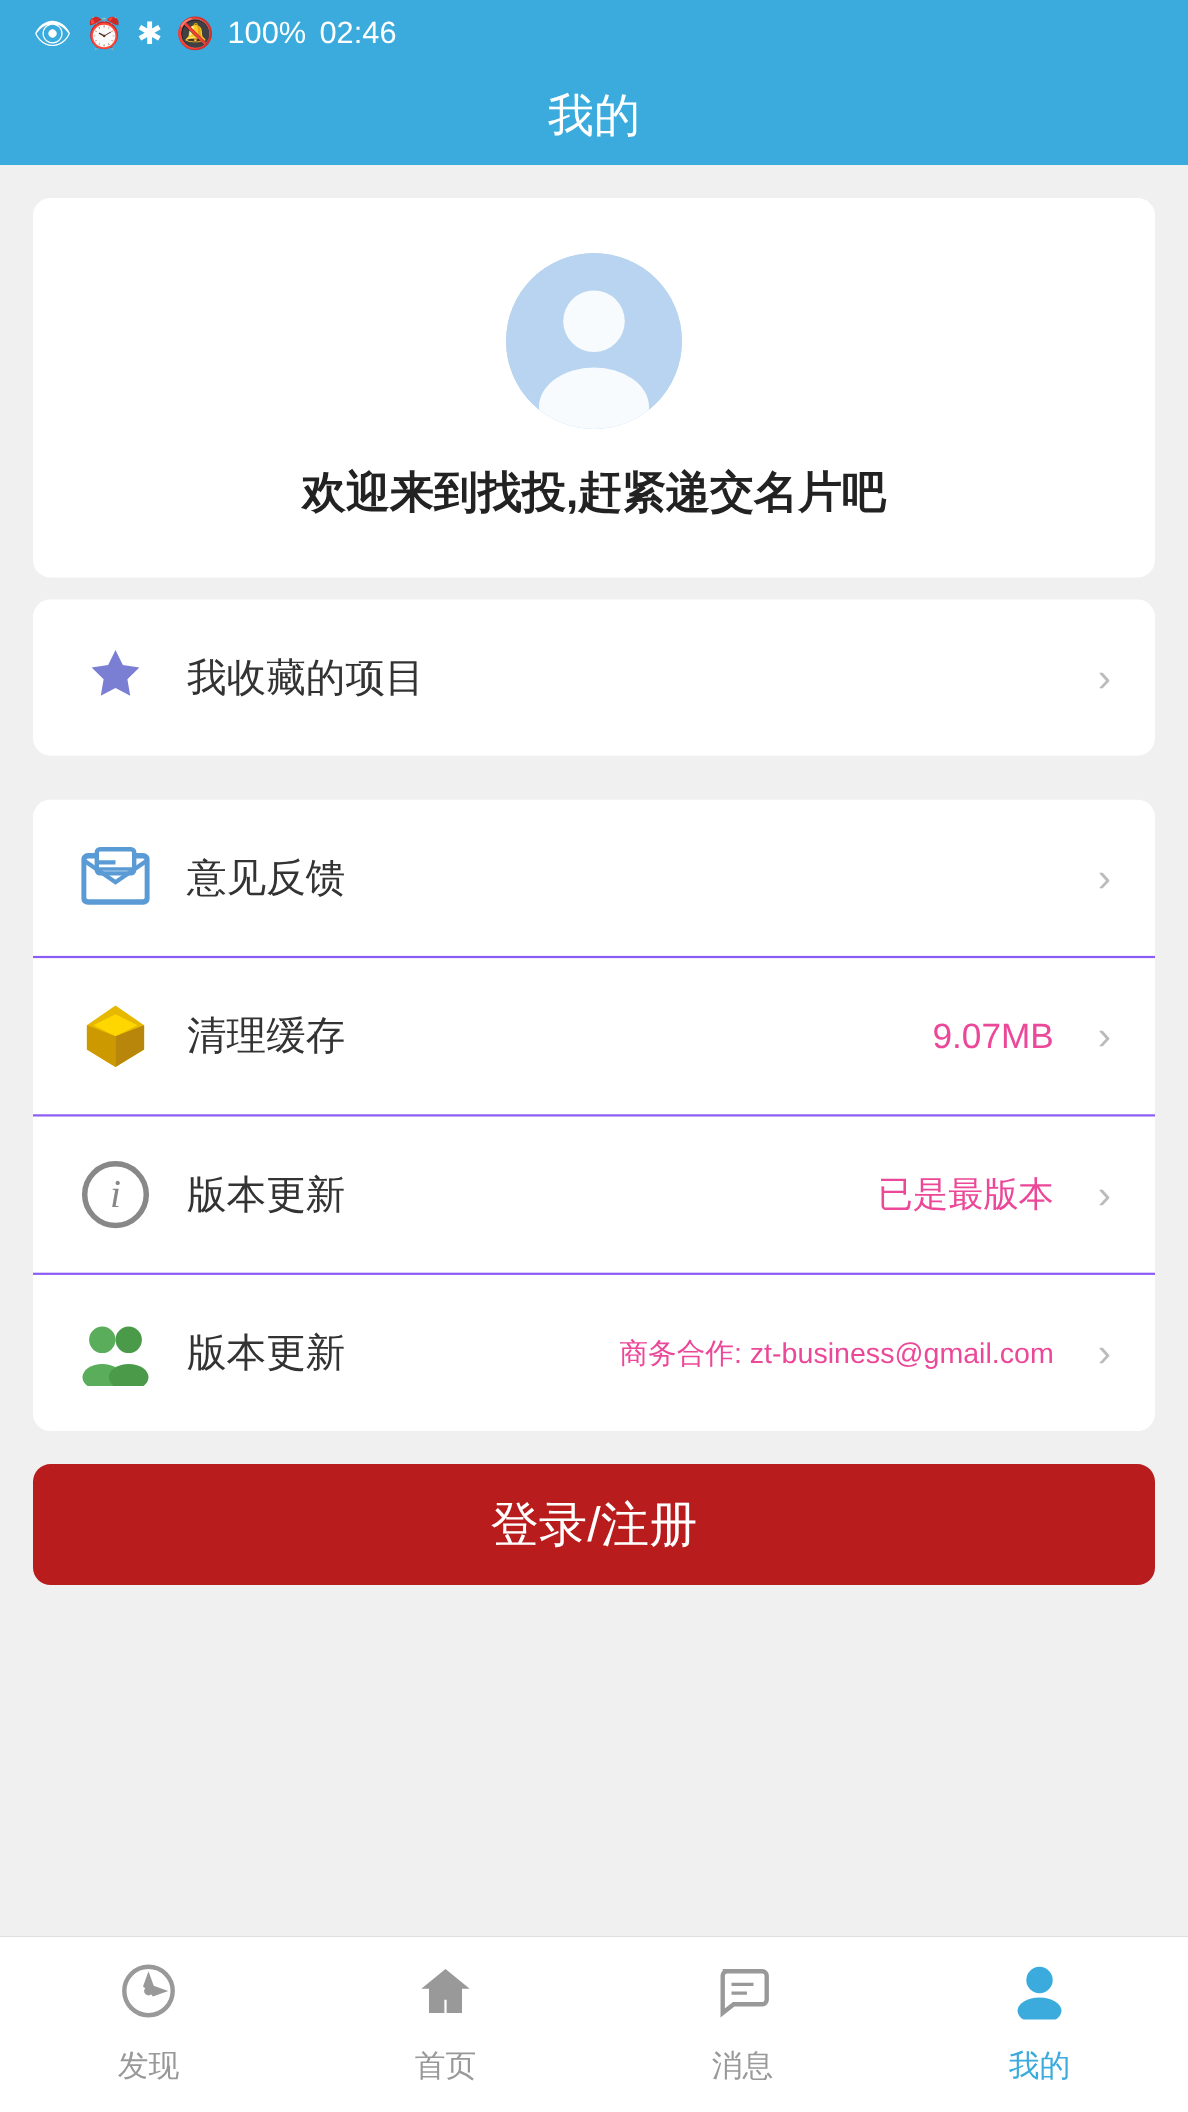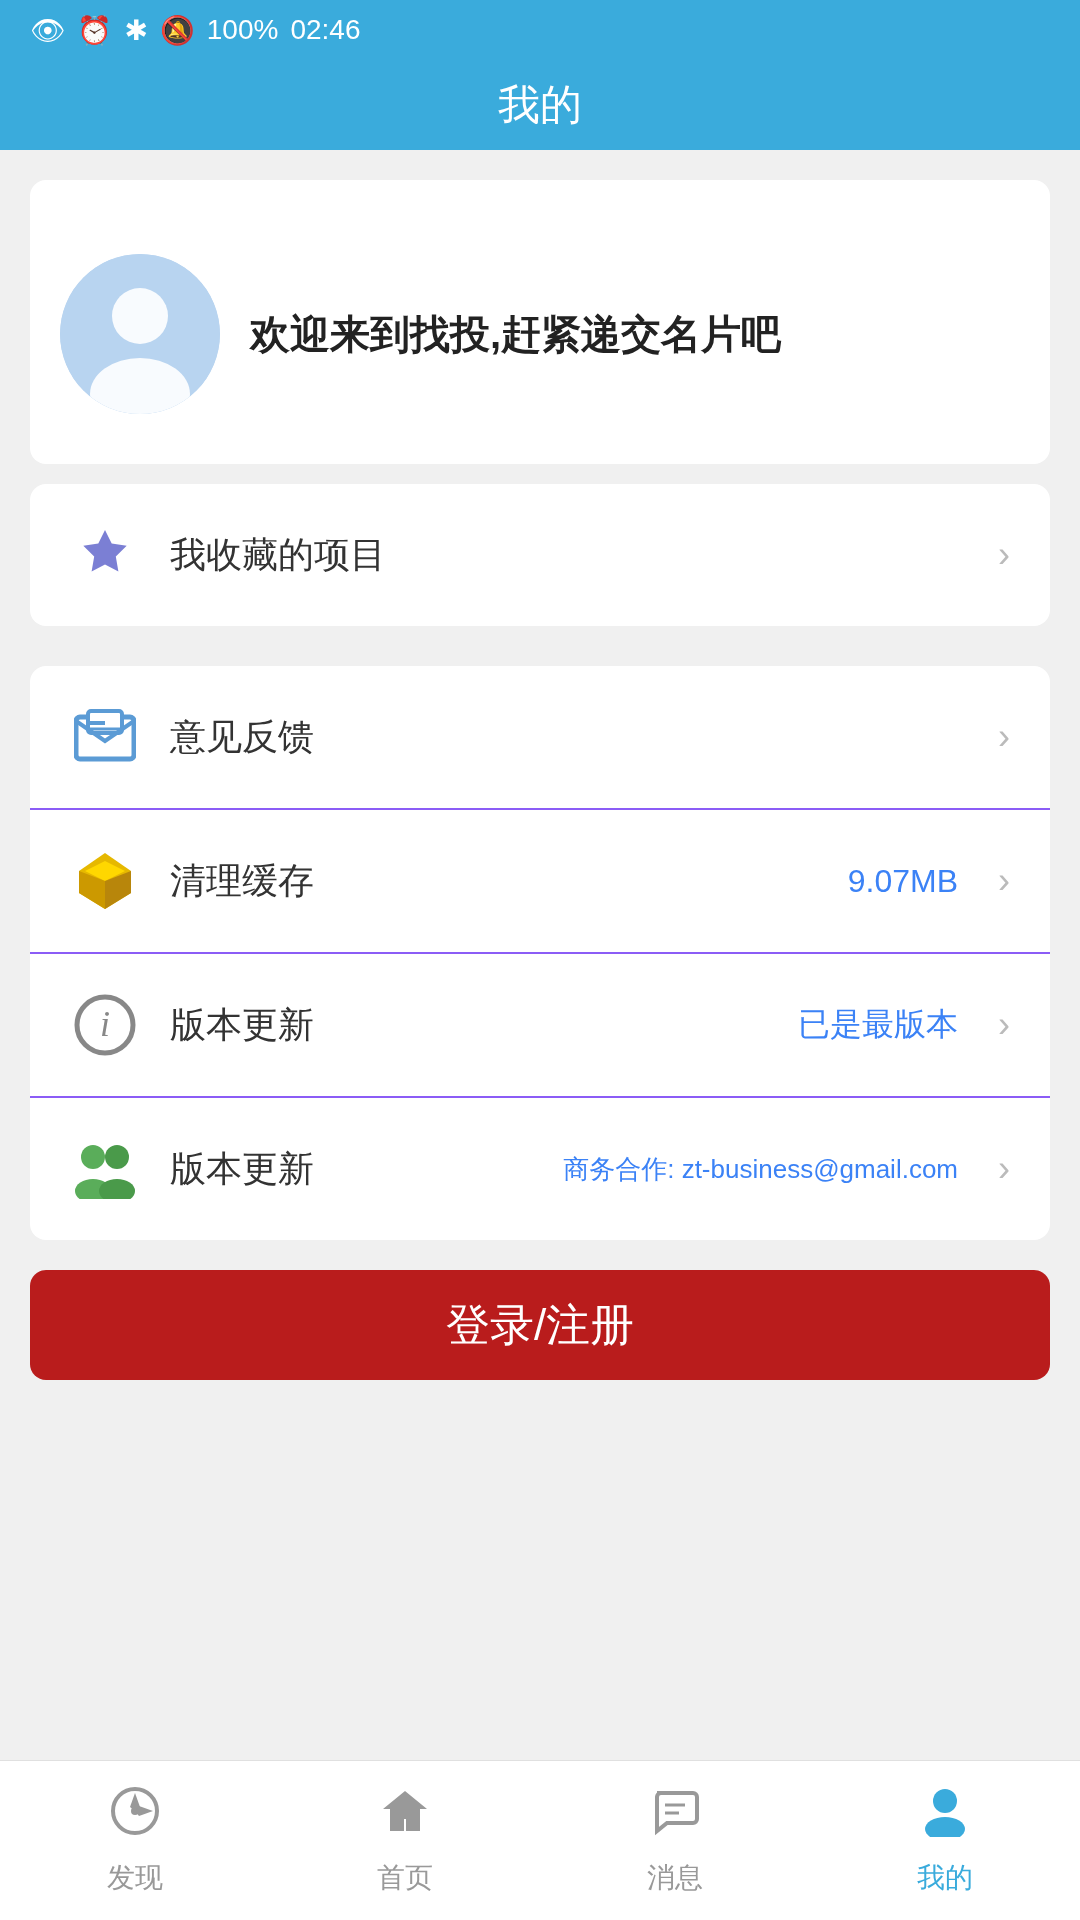--- a/index.html
+++ b/index.html
@@ -53,22 +53,23 @@
       flex-direction: column;
       padding: 30px 30px 0 30px;
       gap: 20px;
     }
 
     
     .profile-card {
       background: white;
       border-radius: 16px;
       display: flex;
-      align-items: center;
-      padding: 74px 30px 50px;
+      flex-direction: column;
+      align-items: center;
+      padding: 50px 30px 50px;
       gap: 30px;
     }
 
     .avatar-circle {
       width: 160px;
       height: 160px;
       border-radius: 50%;
       background: #b8d4f0;
       display: flex;
       align-items: center;
@@ -114,21 +115,21 @@
     }
 
     .menu-label {
       font-size: 36px;
       color: #333;
       flex: 1;
     }
 
     .menu-value {
       font-size: 32px;
-      color: #3b82f6;
+      color: #ec4899;
       margin-right: 10px;
     }
 
     .chevron {
       color: #bbb;
       font-size: 36px;
       flex-shrink: 0;
     }
 
     

